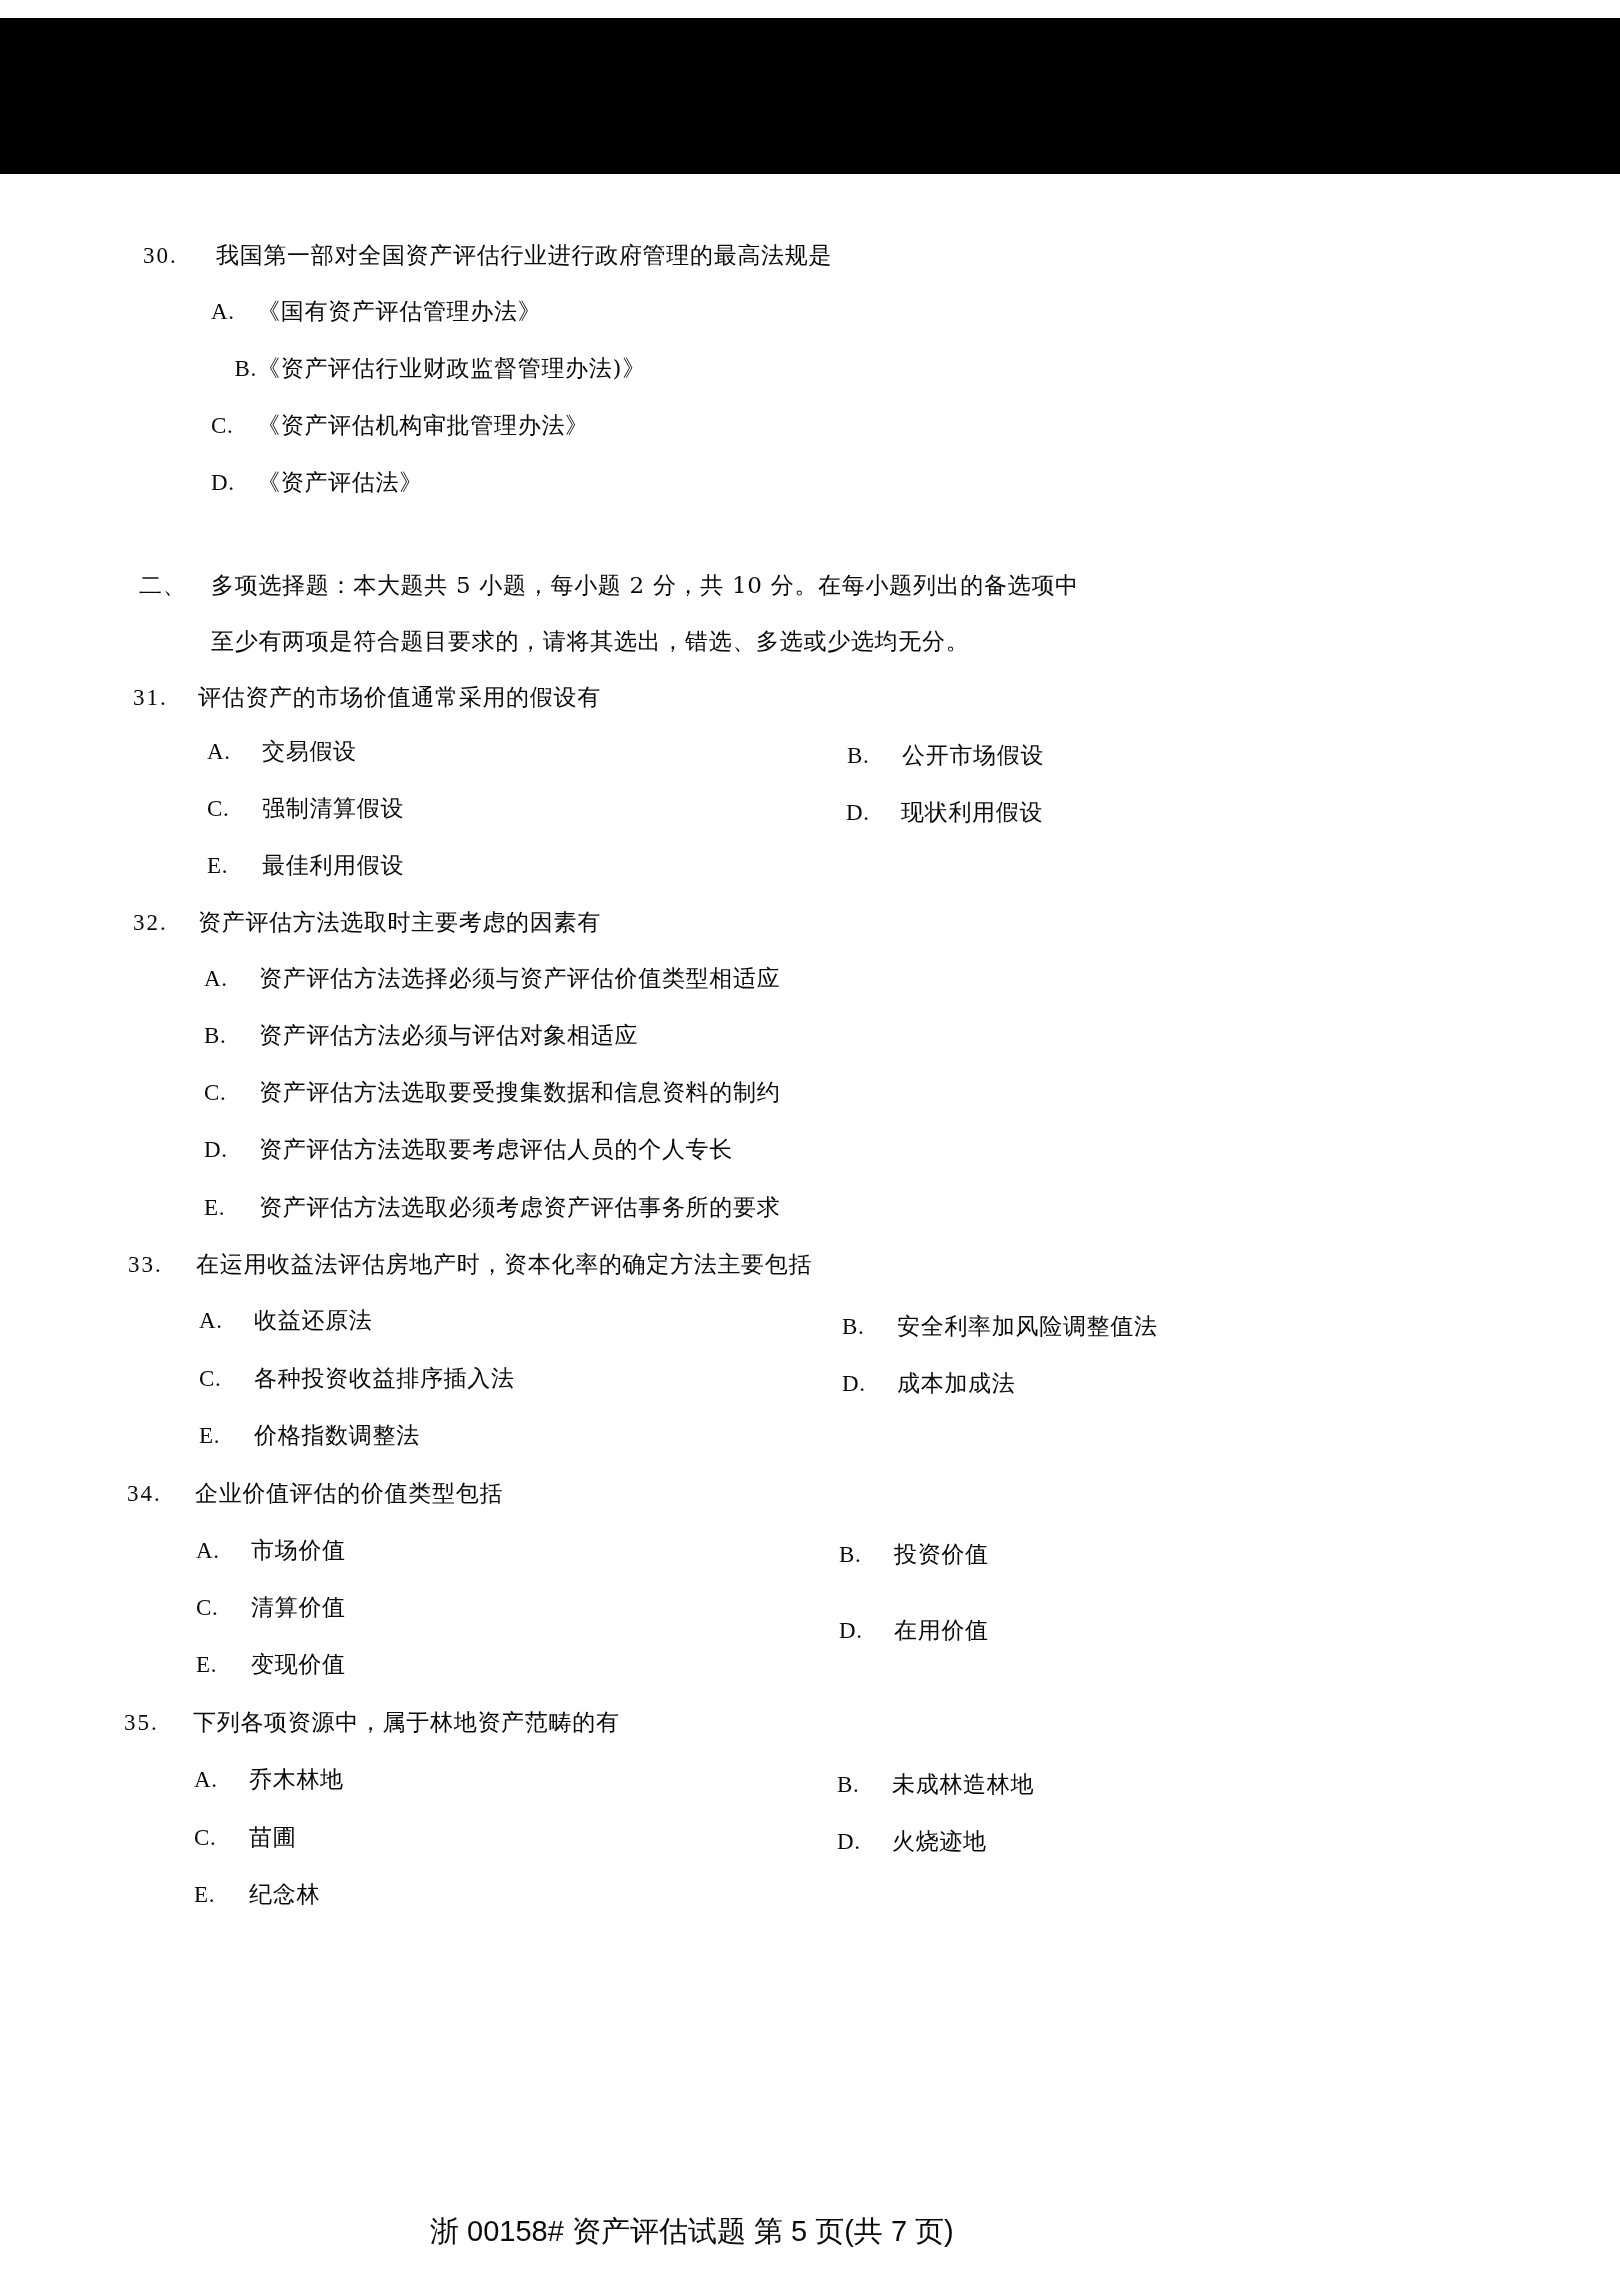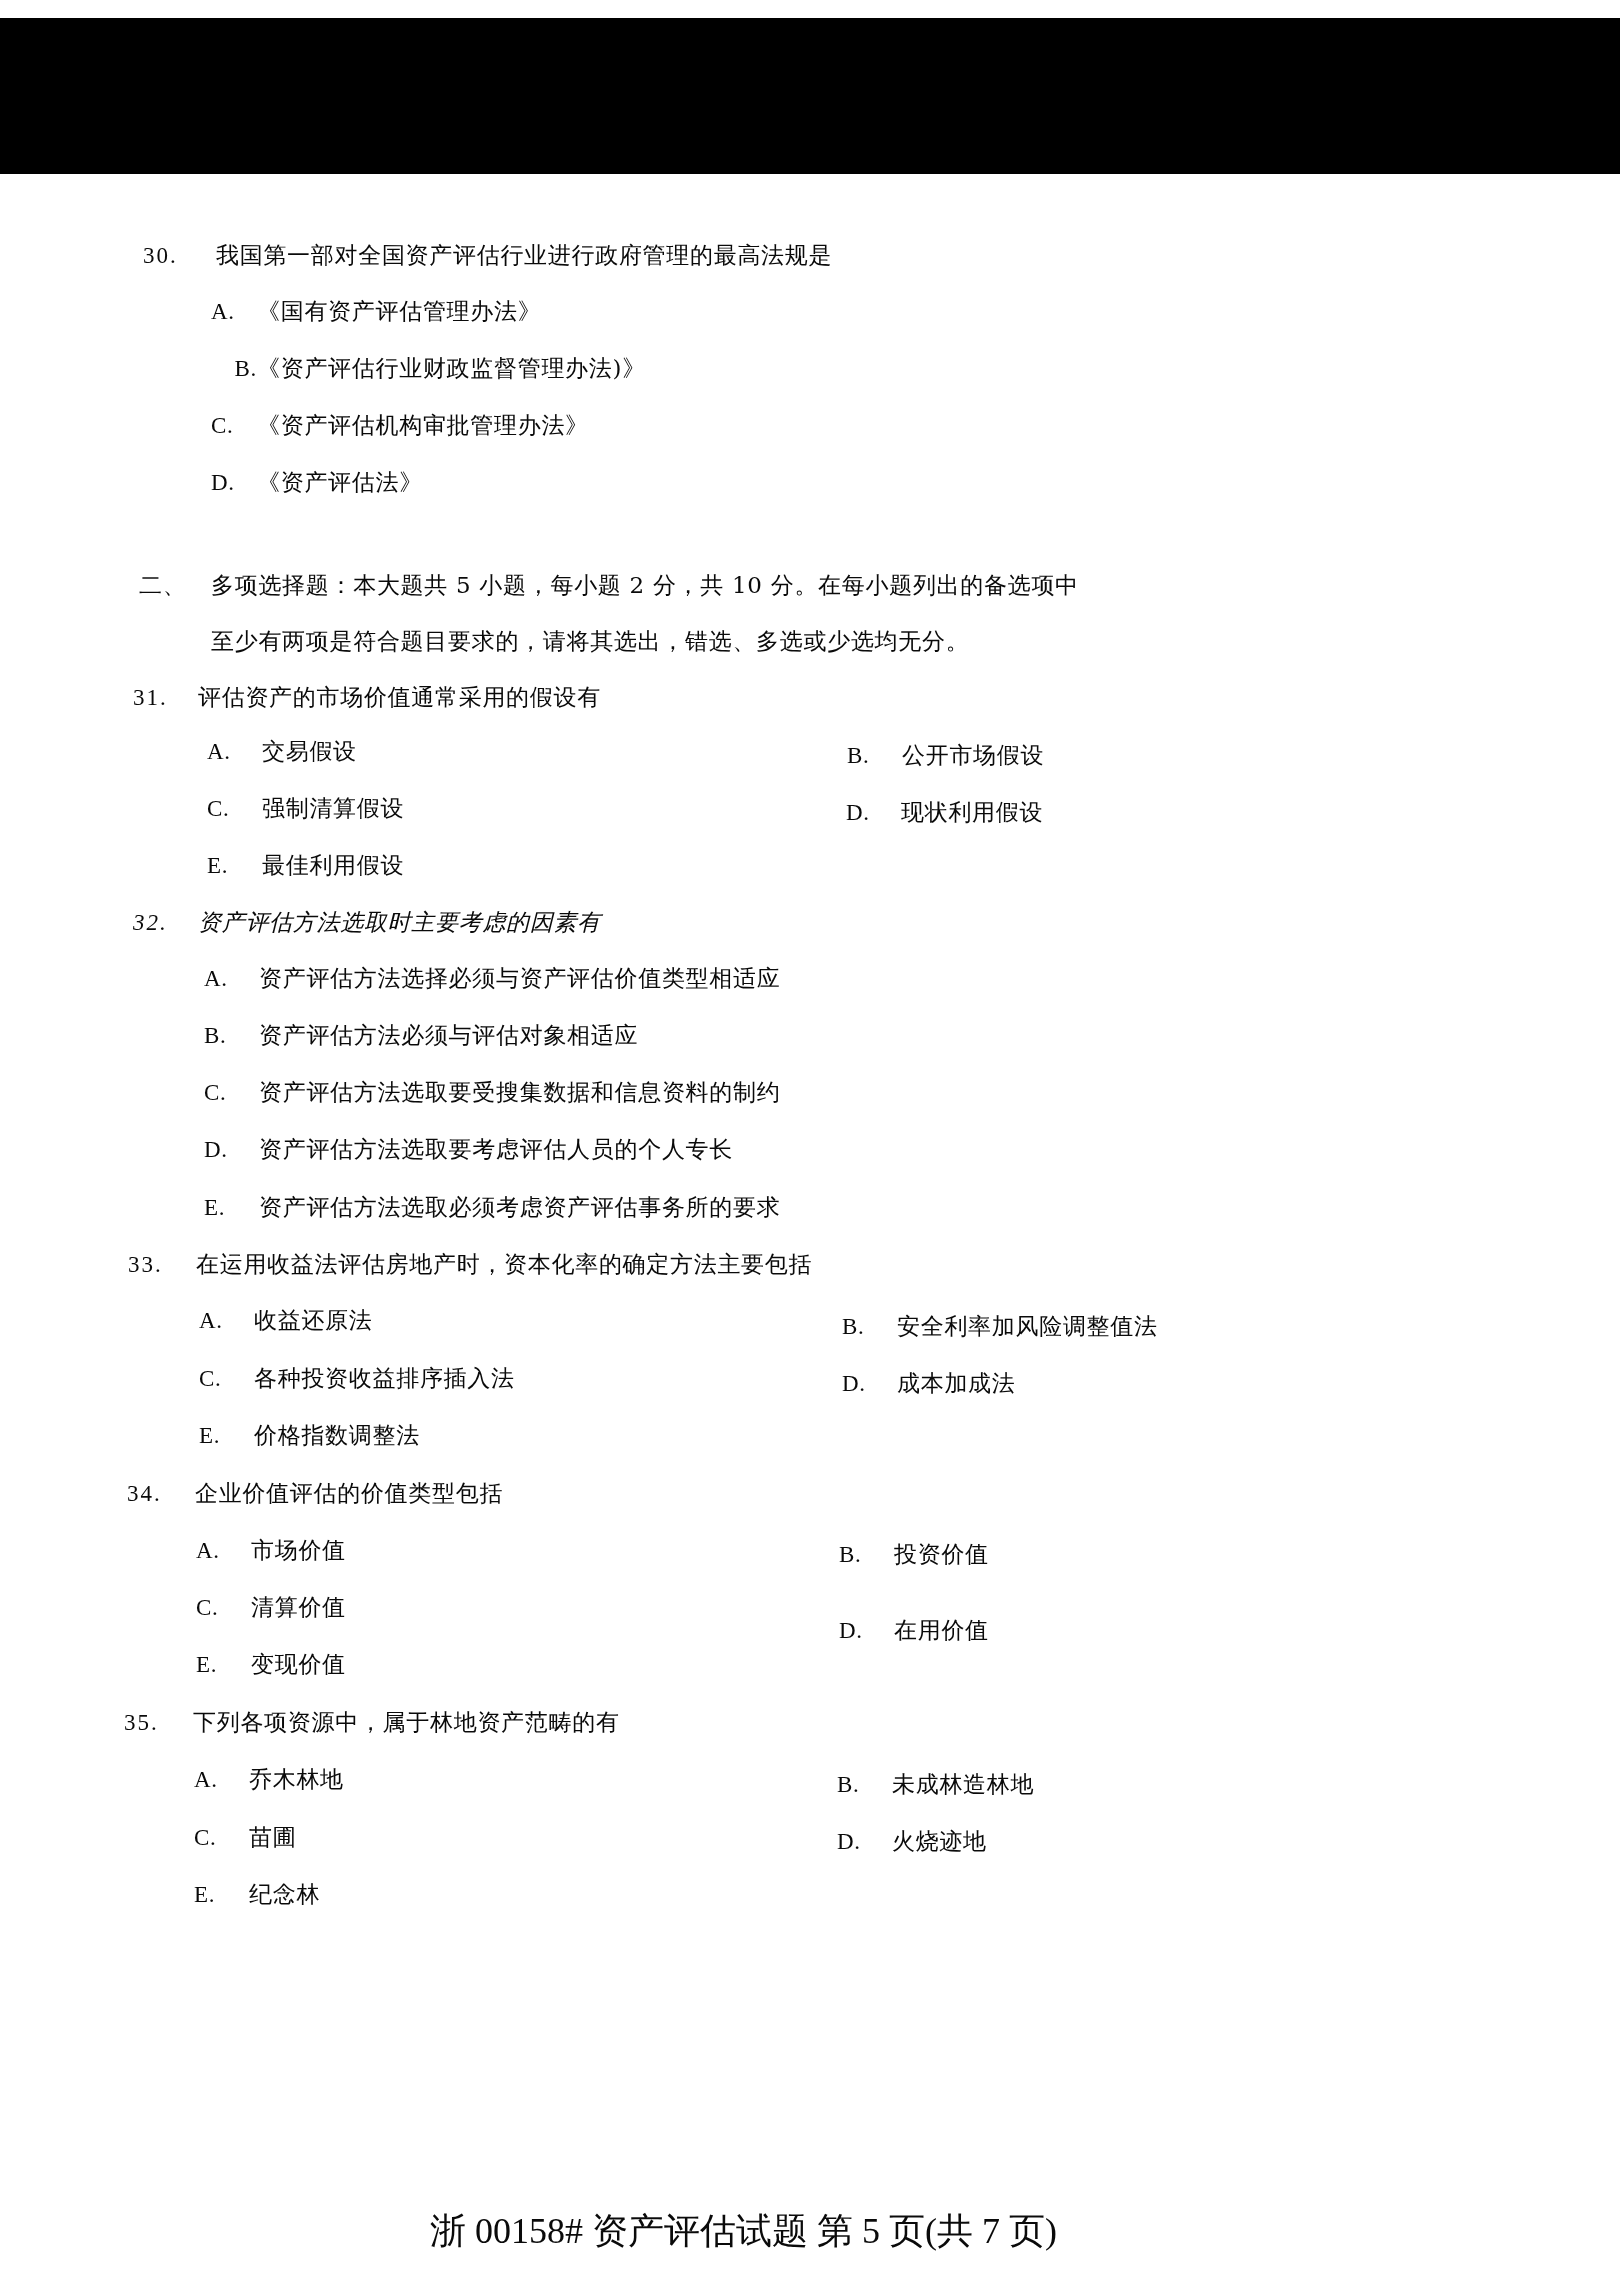--- a/index.html
+++ b/index.html
@@ -38,24 +38,24 @@
     }
     .olabel {
       display: inline-block;
       width: 55px;
       font-family: "Liberation Serif", "DejaVu Serif", serif;
     }
     .footer {
       position: absolute;
       left: 430px;
       top: 2214px;
-      font-size: 36px;
+      font-size: 29px;
       line-height: 35px;
       white-space: nowrap;
-      font-family: Liberation Serif, serif;
+      font-family: Liberation Sans, sans-serif;
     }
   </style>
 </head>
 <body>
 
 <div class="redaction-bar"></div>
 
 <div class="line" style="left:143px; top:237px;">
   <span class="qnum">30.</span><span>我国第一部对全国资产评估行业进行政府管理的最高法规是</span>
 </div>
@@ -91,21 +91,21 @@
 <div class="line" style="left:207px; top:790px;">
   <span class="olabel">C.</span><span>强制清算假设</span>
 </div>
 <div class="line" style="left:846px; top:794px;">
   <span class="olabel">D.</span><span>现状利用假设</span>
 </div>
 <div class="line" style="left:207px; top:847px;">
   <span class="olabel">E.</span><span>最佳利用假设</span>
 </div>
 
-<div class="line" style="left:133px; top:904px;font-style:italic;">
+<div class="line" style="left:133px; top:904px;">
   <span class="qnum" style="width:65px">32.</span><span>资产评估方法选取时主要考虑的因素有</span>
 </div>
 <div class="line" style="left:204px; top:960px;">
   <span class="olabel">A.</span><span>资产评估方法选择必须与资产评估价值类型相适应</span>
 </div>
 <div class="line" style="left:204px; top:1017px;">
   <span class="olabel">B.</span><span>资产评估方法必须与评估对象相适应</span>
 </div>
 <div class="line" style="left:204px; top:1074px;">
   <span class="olabel">C.</span><span>资产评估方法选取要受搜集数据和信息资料的制约</span>

